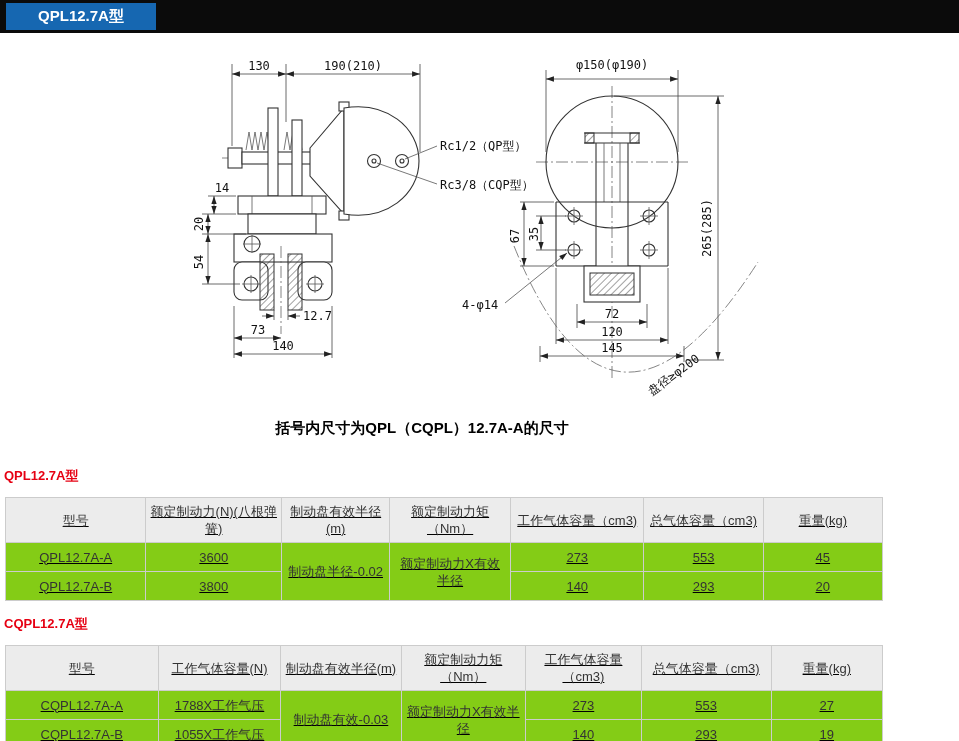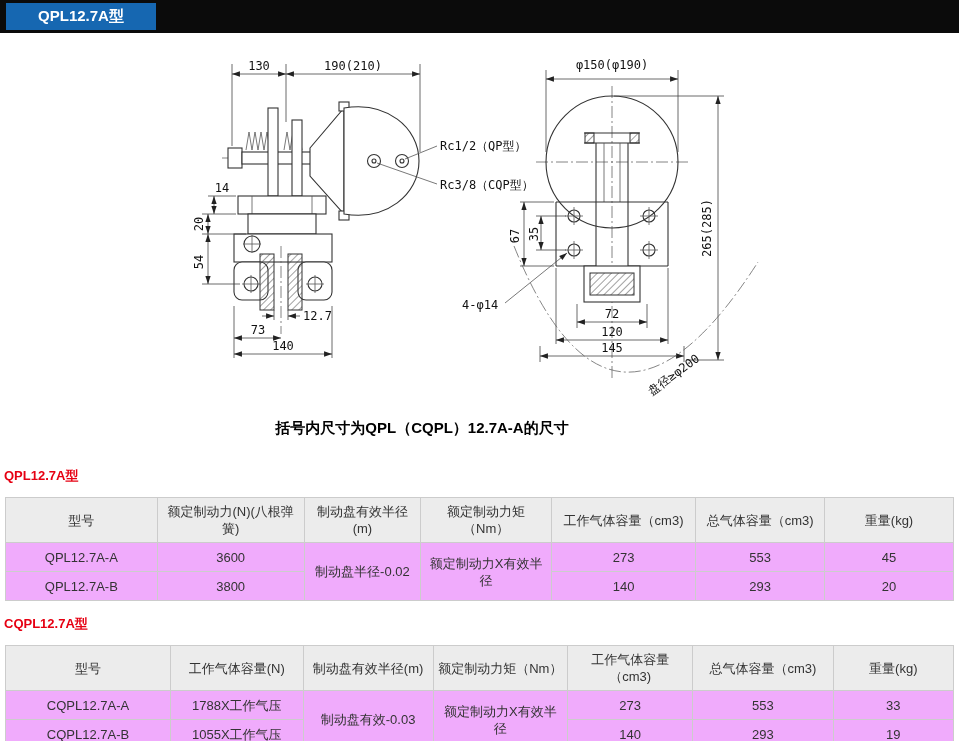--- a/index.html
+++ b/index.html
@@ -17,25 +17,25 @@
   .drawing .hat { stroke:#333; stroke-width:1;   fill:url(#hatch); }
   .drawing .thin{ stroke:#555; stroke-width:0.8; fill:none; }
   .drawing .dim { stroke:#444; stroke-width:0.8; fill:none; }
   .drawing .cl  { stroke:#666; stroke-width:0.8; fill:none; stroke-dasharray:12 3 2 3; }
   .drawing text { font-family:"DejaVu Sans Mono","Liberation Mono",monospace; font-size:12px; fill:#111; }
   .drawing text.caption { font-family:"Liberation Sans","DejaVu Sans",sans-serif;
     font-size:15px; font-weight:bold; fill:#000; }
 
   .red-heading { color:#e60012; font-size:13px; font-weight:bold; margin:14px 0 12px 4px; }
 
-  .spec-table { width:949px; margin:12px 5px; border-collapse:collapse; table-layout:fixed; }
+  .spec-table { width:878px; margin:12px 5px; border-collapse:collapse; table-layout:fixed;text-decoration:underline; }
   .spec-table th, .spec-table td { border:1px solid #ccc; font-size:13px; color:#333;
     text-align:center; vertical-align:middle; padding:5px 4px; font-weight:normal; line-height:17px; }
   .spec-table thead th { background:#ececec; height:30px; }
-  .spec-table tbody td { height:29px; background:#f0abfc; }
+  .spec-table tbody td { height:29px; background:#84cc16; }
 </style>
 </head>
 <body>
 
 <div class="topbar">
   <div class="title-badge">QPL12.7A型</div>
 </div>
 
 <svg class="drawing" width="959" height="420" viewBox="0 33 959 420" xmlns="http://www.w3.org/2000/svg">
   <defs>
@@ -272,21 +272,21 @@
     </tr>
   </thead>
   <tbody>
     <tr>
       <td>CQPL12.7A-A</td>
       <td>1788X工作气压</td>
       <td rowspan="2">制动盘有效-0.03</td>
       <td rowspan="2">额定制动力X有效半径</td>
       <td>273</td>
       <td>553</td>
-      <td>33</td>
+      <td>27</td>
     </tr>
     <tr>
       <td>CQPL12.7A-B</td>
       <td>1055X工作气压</td>
       <td>140</td>
       <td>293</td>
       <td>19</td>
     </tr>
   </tbody>
 </table>

